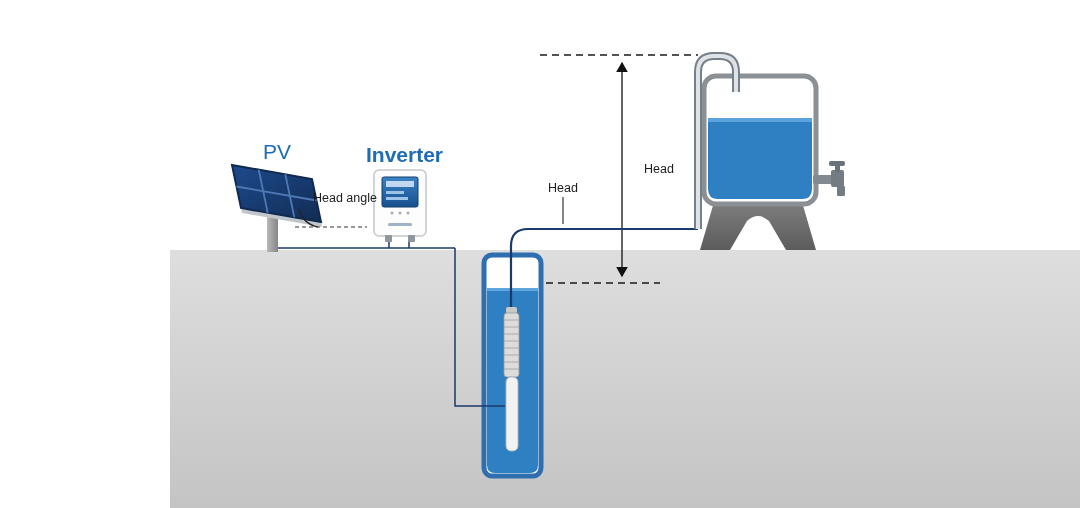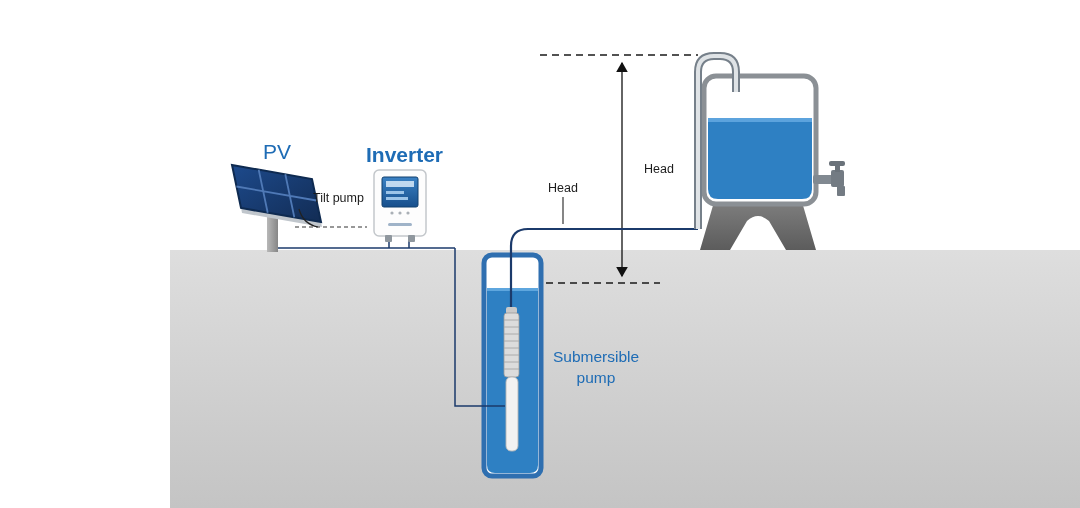--- a/index.html
+++ b/index.html
@@ -132,21 +132,17 @@
       <rect x="388" y="223" width="24" height="3" rx="1.5" fill="#9fb3c8"></rect>
       <rect x="385" y="235" width="7" height="7" rx="1" fill="#8f979e"></rect>
       <rect x="408" y="235" width="7" height="7" rx="1" fill="#8f979e"></rect>
     </g>
 
     <line x1="563" y1="197" x2="563" y2="224" stroke="#222" stroke-width="1.1"></line>
   </svg>
 
   <div class="lbl lbl-blue" style="left:263px;top:140px;">PV</div>
   <div class="lbl lbl-blue" style="left:366px;top:143px;font-weight:bold;">Inverter</div>
-  <div class="lbl lbl-black" style="left:313px;top:191px;">Tilt pump</div>
+  <div class="lbl lbl-black" style="left:313px;top:191px;">Head angle</div>
   <div class="lbl lbl-black" style="left:548px;top:181px;">Head</div>
   <div class="lbl lbl-black lbl-head" style="left:601px;top:162px;">Head</div>
-  <div class="lbl lbl-pump" style="left:536px;top:346px;">
-    <span>Submersible</span><br>
-    <span>pump</span>
-  </div>
 
 </div>
 
 </body></html>

